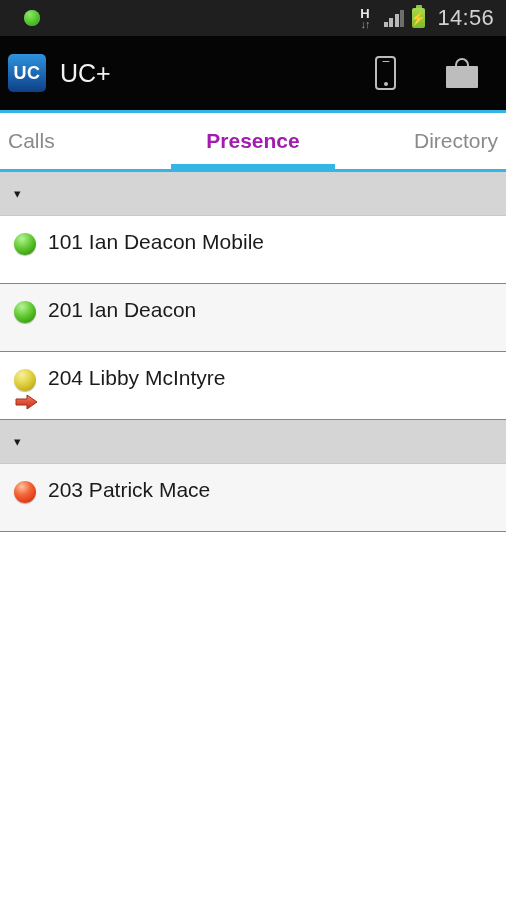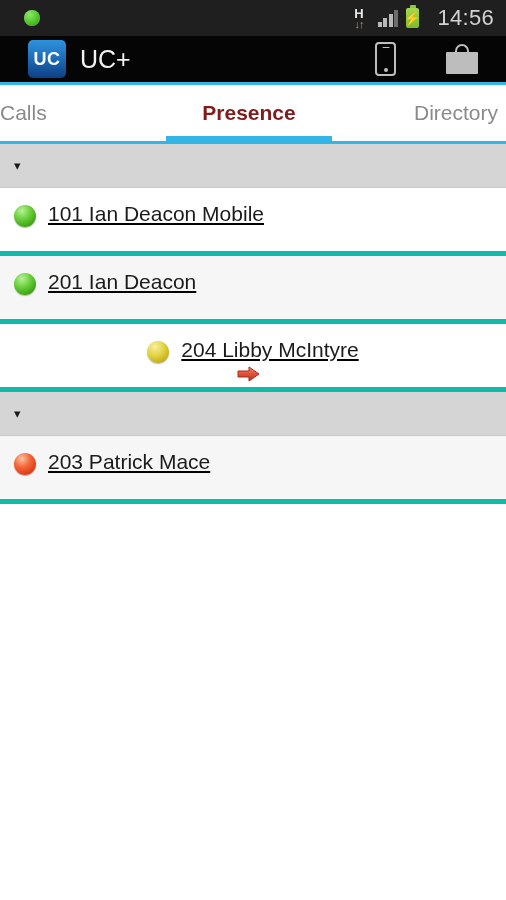--- a/index.html
+++ b/index.html
@@ -102,30 +102,30 @@
   .battery .bolt {
     color: #ffffff;
     font-size: 13px;
     line-height: 1;
     font-weight: bold;
   }
   .clock {
     color: #d2d2d2;
     font-size: 22px;
     letter-spacing: 0.3px;
-    margin-left: 10px;
+    margin-left: 4px;
   }
 
   
   .action-bar {
-    height: 46px;
+    height: 74px;
     background: #050505;
     display: flex;
     align-items: center;
-    padding: 0 14px 0 28px;
+    padding: 0 14px 0 8px;
     box-sizing: border-box;
   }
   .app-icon {
     width: 38px;
     height: 38px;
     border-radius: 5px;
     background: linear-gradient(180deg, #2f93dd 0%, #1f6fba 45%, #0d3f85 100%);
     display: flex;
     align-items: center;
     justify-content: center;
@@ -229,24 +229,24 @@
   .tab {
     flex: 1 1 0;
     display: flex;
     align-items: center;
     justify-content: center;
     position: relative;
     font-size: 21px;
     color: #8a8a8a;
     box-sizing: border-box;
   }
-  .tab.first { justify-content: flex-start; }
+  .tab.first { justify-content: flex-start; padding-left: 8px; }
   .tab.last  { justify-content: flex-end;  padding-right: 8px; }
   .tab.active {
-    color: #7f1d1d;
+    color: #a21caf;
     font-weight: bold;
   }
   .tab.active:after {
     content: "";
     position: absolute;
     left: 0;
     right: 0;
     bottom: 0;
     height: 5px;
     background: #33b5e5;
@@ -275,23 +275,22 @@
     font-size: 20px;
     font-weight: bold;
     color: #141414;
   }
 
   .contact-row {
     display: flex;
     align-items: flex-start;
     padding: 13px 14px 13px 14px;
     box-sizing: border-box;
-    border-bottom: 5px solid #14b8a6;
+    border-bottom: 1px solid #14b8a6;
     min-height: 68px;
-    text-decoration: underline;
   }
   .contact-row.alt { background: #f6f6f6; text-align: right; }
   .contact-row.plain { background: #ffffff; }
 
   .presence-dot {
     width: 22px;
     height: 22px;
     border-radius: 50%;
     flex: 0 0 auto;
     margin-top: 4px;
@@ -405,21 +404,21 @@
     </div>
   </div>
 
   <div class="contact-row alt">
     <div class="presence-dot available"></div>
     <div class="contact-body">
       <div class="contact-name">201 Ian Deacon</div>
     </div>
   </div>
 
-  <div class="contact-row plain" style="flex-direction:column;align-items:center;padding-bottom:4px;">
+  <div class="contact-row plain" style="flex-direction:column;align-items:flex-start;padding-bottom:4px;">
     <div style="display:flex;align-items:flex-start;">
       <div class="presence-dot away"></div>
       <div class="contact-body">
         <div class="contact-name">204 Libby McIntyre</div>
       </div>
     </div>
     <div class="sub-row">
       <svg class="arrow-icon" viewBox="0 0 24 18">
         <defs>
           <linearGradient id="redArrow" x1="0" y1="0" x2="0" y2="1">

